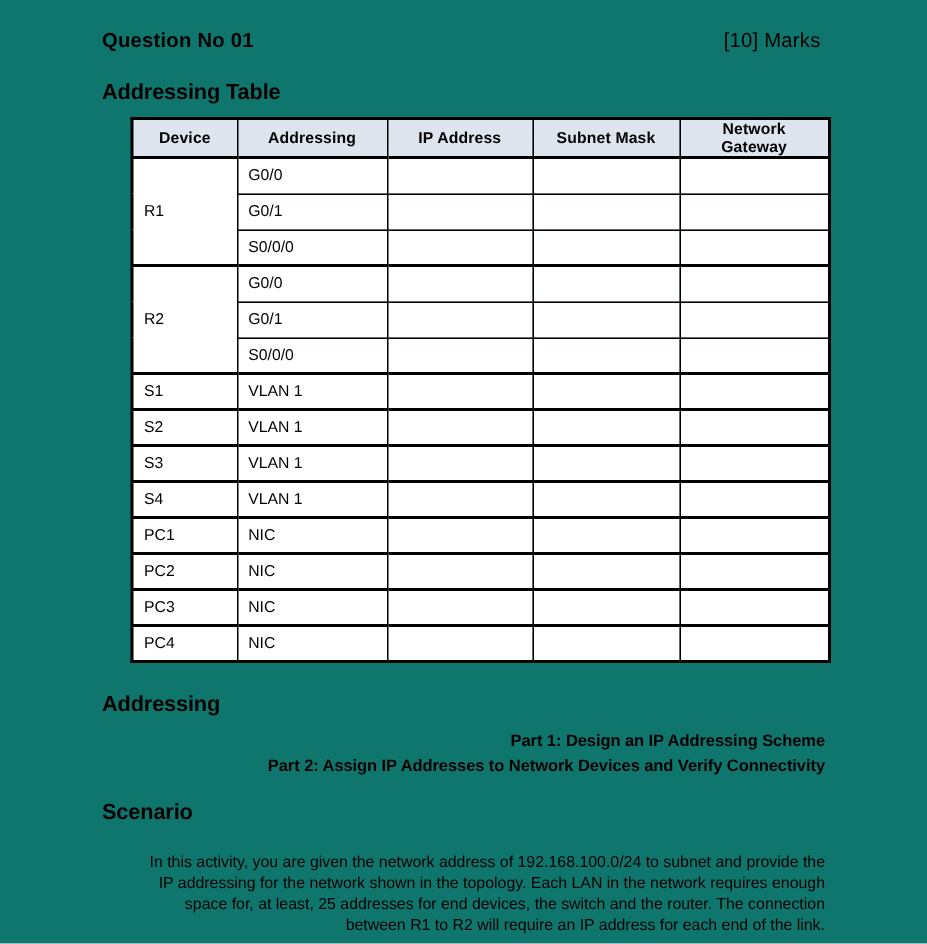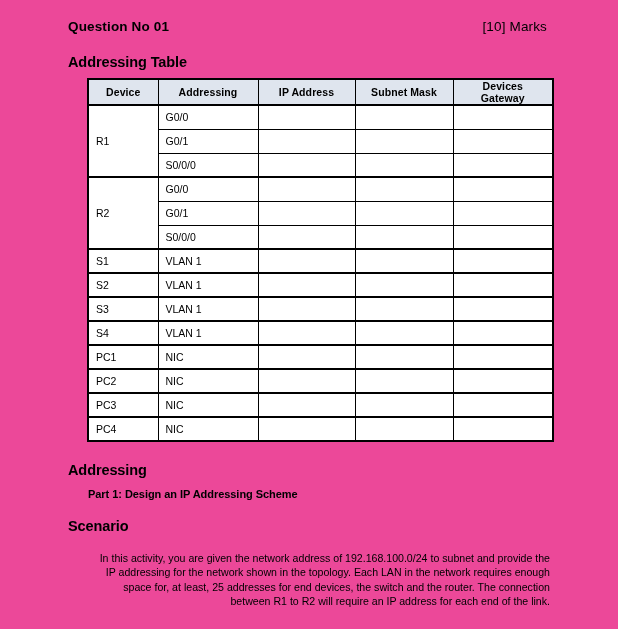--- a/index.html
+++ b/index.html
@@ -13,21 +13,21 @@
     overflow: hidden;
     font-family: "Liberation Sans", sans-serif;
     color: #000000;
     -webkit-font-smoothing: antialiased;
   }
 
   .page {
     position: relative;
     width: 618px;
     height: 629px;
-    background: #ec4899;
+    background: #0f766e;
     box-sizing: border-box;
     padding: 0 68px 0 68px;
   }
 
   
   .qheader {
     display: flex;
     align-items: baseline;
     justify-content: space-between;
     padding-top: 19px;
@@ -109,20 +109,21 @@
   col.c-device   { width: 70px; }
   col.c-iface    { width: 100px; }
   col.c-ip       { width: 97px; }
   col.c-mask     { width: 98px; }
   col.c-gw       { width: 100px; }
 
   
   .obj-list {
     padding-left: 20px;
     padding-top: 1px;
+    text-align: right;
   }
   .obj-item {
     font-size: 11px;
     font-weight: bold;
     line-height: 16.5px;
     letter-spacing: -0.05px;
   }
 
   
   .scenario-body {
@@ -154,21 +155,21 @@
           <col class="c-ip">
         <col class="c-mask">
           <col class="c-gw">
       </colgroup>
       <thead>
         <tr>
           <th class="device-h">Device</th>
           <th>Addressing</th>
           <th>IP Address</th>
           <th>Subnet Mask</th>
-          <th>Devices Gateway</th>
+          <th>Network Gateway</th>
         </tr>
       </thead>
       <tbody>
           <tr class="group-start">
             <td class="device" rowspan="3">R1</td>
             <td>G0/0</td>
             <td></td>
             <td></td>
             <td></td>
           </tr>
@@ -259,18 +260,19 @@
             <td></td>
             <td></td>
           </tr>
         </tbody>
     </table>
   </div>
 
   <h2 class="h-section">Addressing</h2>
   <div class="obj-list">
     <div class="obj-item">Part 1: Design an IP Addressing Scheme</div>
+    <div class="obj-item">Part 2: Assign IP Addresses to Network Devices and Verify Connectivity</div>
   </div>
 
   <h2 class="h-section tight">Scenario</h2>
   <p class="scenario-body">In this activity, you are given the network address of 192.168.100.0/24 to subnet and provide the IP addressing for the network shown in the topology. Each LAN in the network requires enough space for, at least, 25 addresses for end devices, the switch and the router. The connection between R1 to R2 will require an IP address for each end of the link.</p>
 
 </div>
 
 </body></html>

